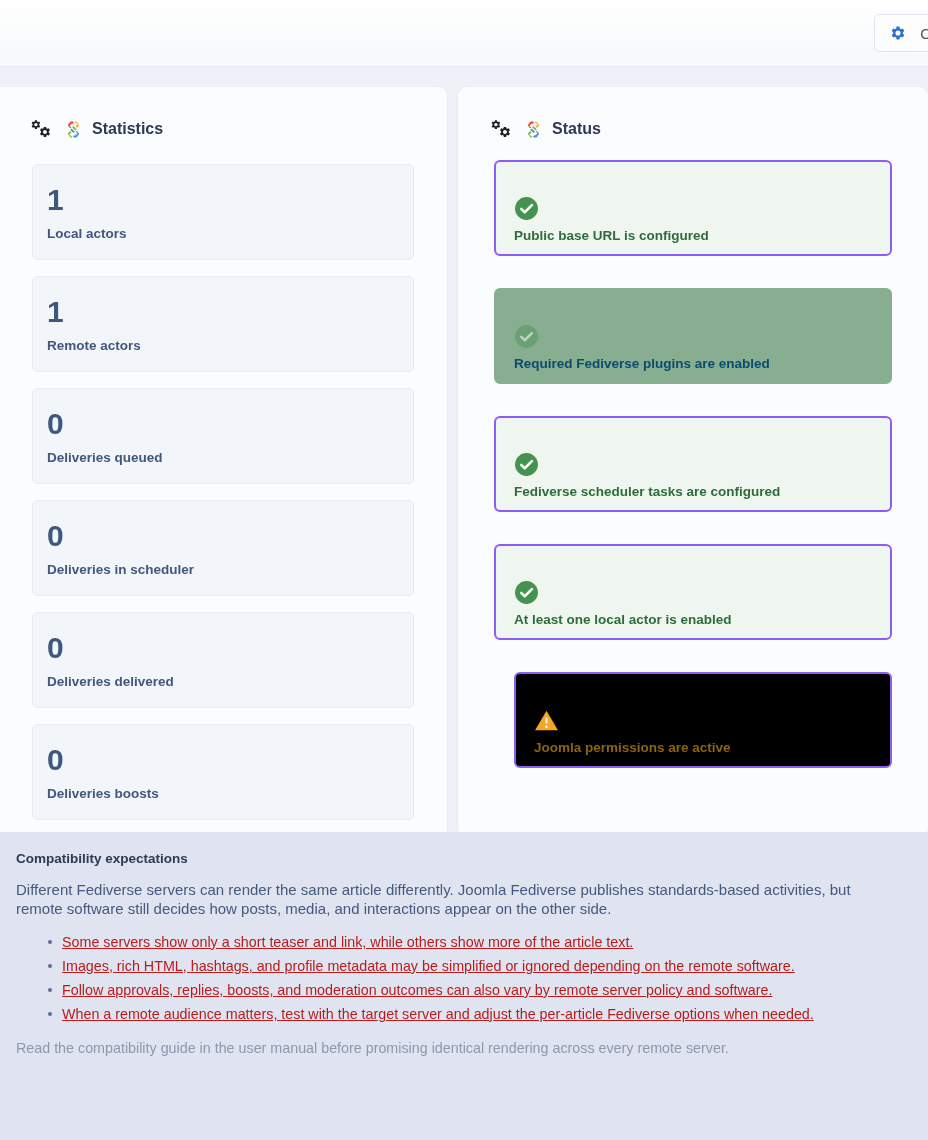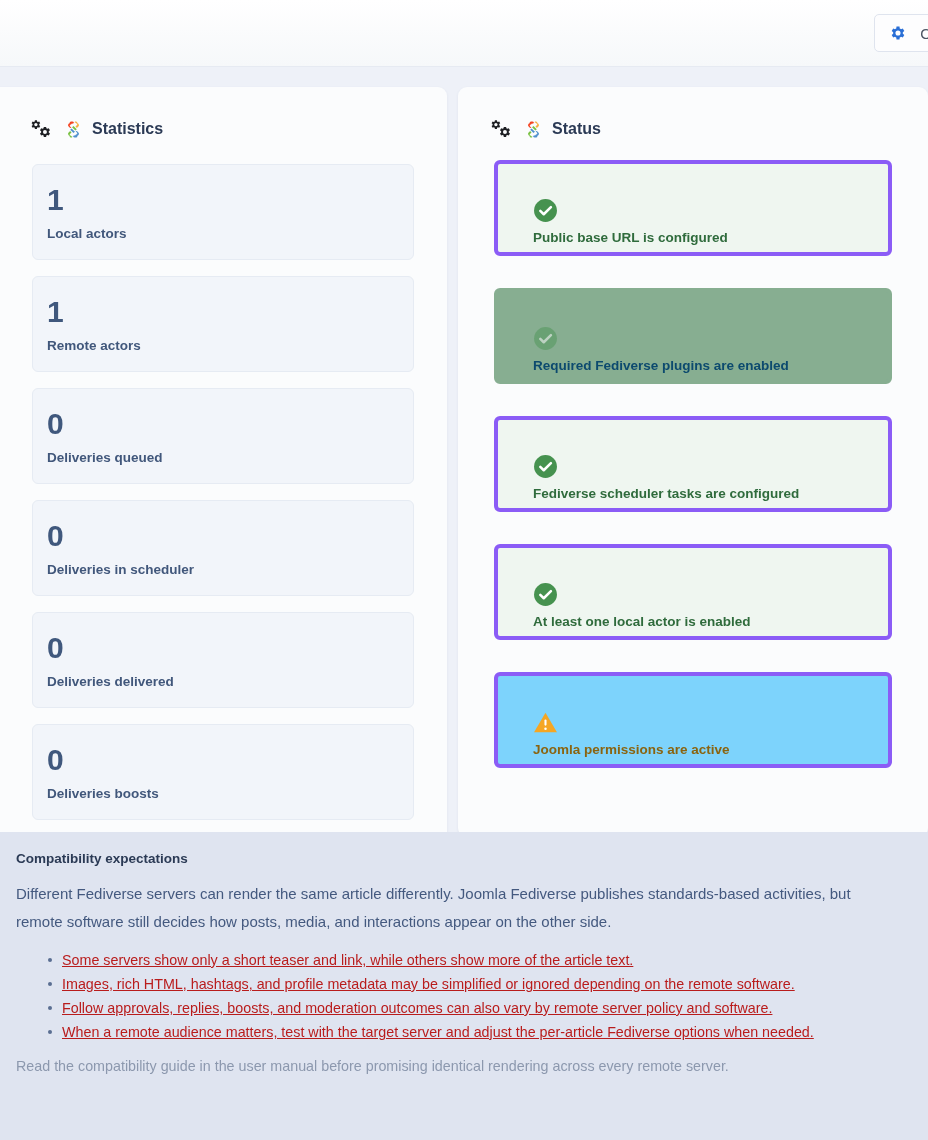--- a/index.html
+++ b/index.html
@@ -106,33 +106,34 @@
     color: #41577b;
     margin-top: 9px;
   }
 
   
   .status-wrap { padding: 22px 36px 0 36px; }
   .status-card {
     border-radius: 6px;
     height: 96px;
     margin-bottom: 32px;
-    padding: 34px 0 0 35px;
-    border: 4px solid #8b5cf6;
+    padding: 34px 0 0 18px;
+    border: 2px solid #8b5cf6;
     position: relative;
   }
   .status-card.ok {
     background: #eff6f0;
   }
   .status-card.ok-hover {
     background: #87ae91;
     border-color: #87ae91;
   }
   .status-card.warn {
-    background: #7dd3fc;
+    background: #000000;
+    margin-left: 20px;
   }
   .status-ic { width: 25px; height: 25px; display: block; }
   .status-card .txt {
     font-size: 13.5px;
     font-weight: 700;
     margin-top: 7px;
   }
   .status-card.ok .txt { color: #2f6b3c; }
   .status-card.ok-hover .txt { color: #0c4a6e; }
   .status-card.ok-hover .status-ic { opacity: .45; }
@@ -147,21 +148,21 @@
     height: 308px;
   }
   .compat h4 {
     font-size: 13.5px;
     font-weight: 700;
     color: #2b3a55;
     margin-bottom: 14px;
   }
   .compat p.intro {
     font-size: 15px;
-    line-height: 28px;
+    line-height: 19px;
     color: #44597f;
     margin-bottom: 12px;
     max-width: 884px;
   }
   .compat ul {
     list-style: none;
     margin: 0 0 11px 0;
     padding: 0;
   }
   .compat ul li {

